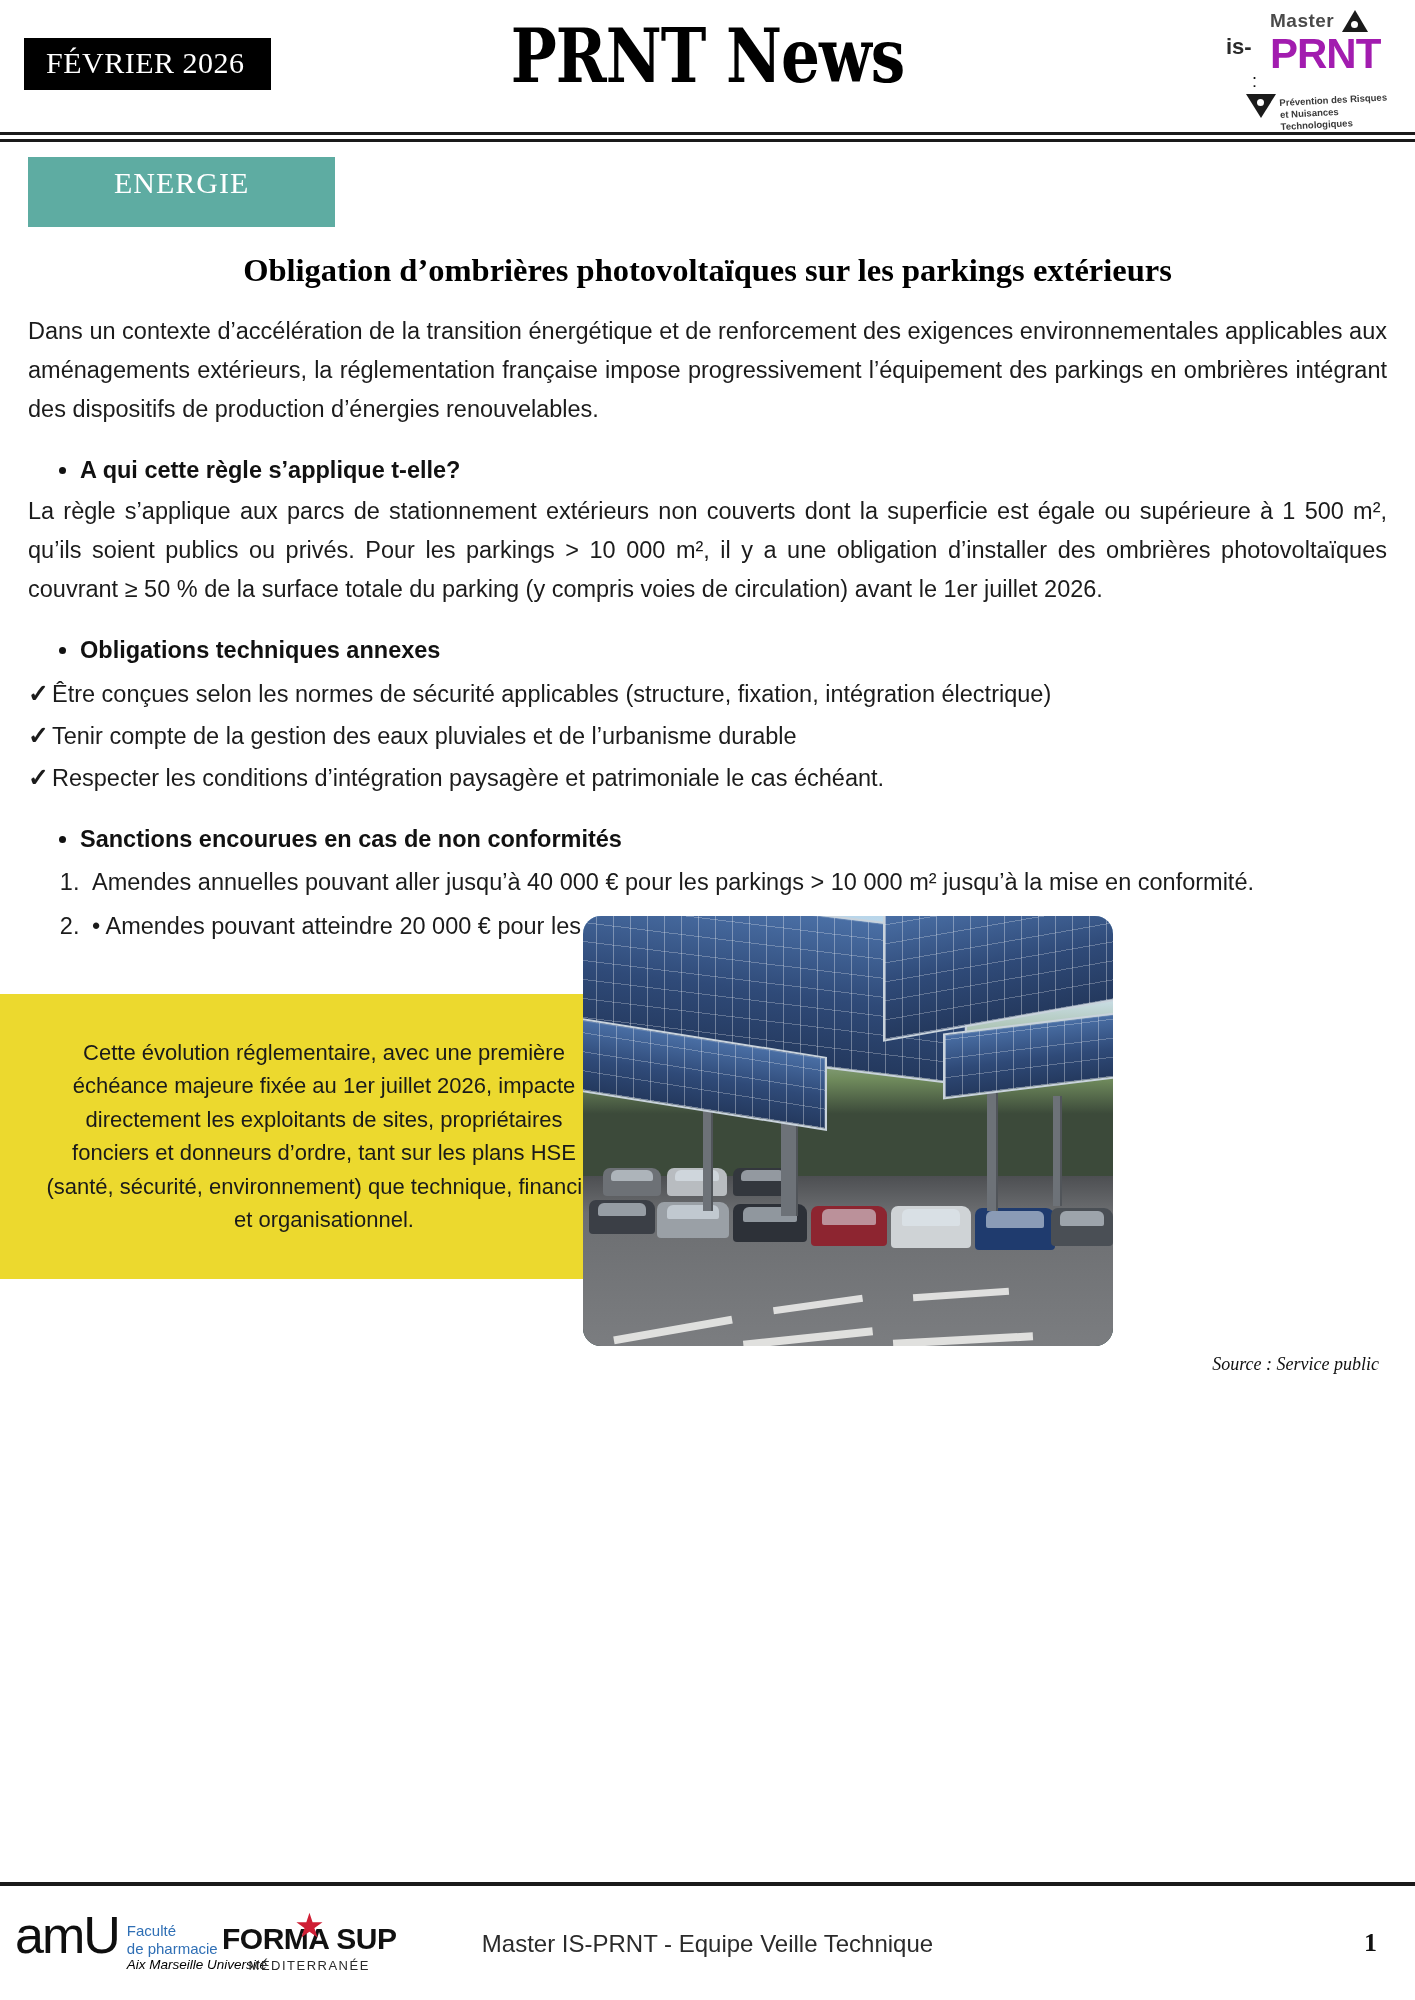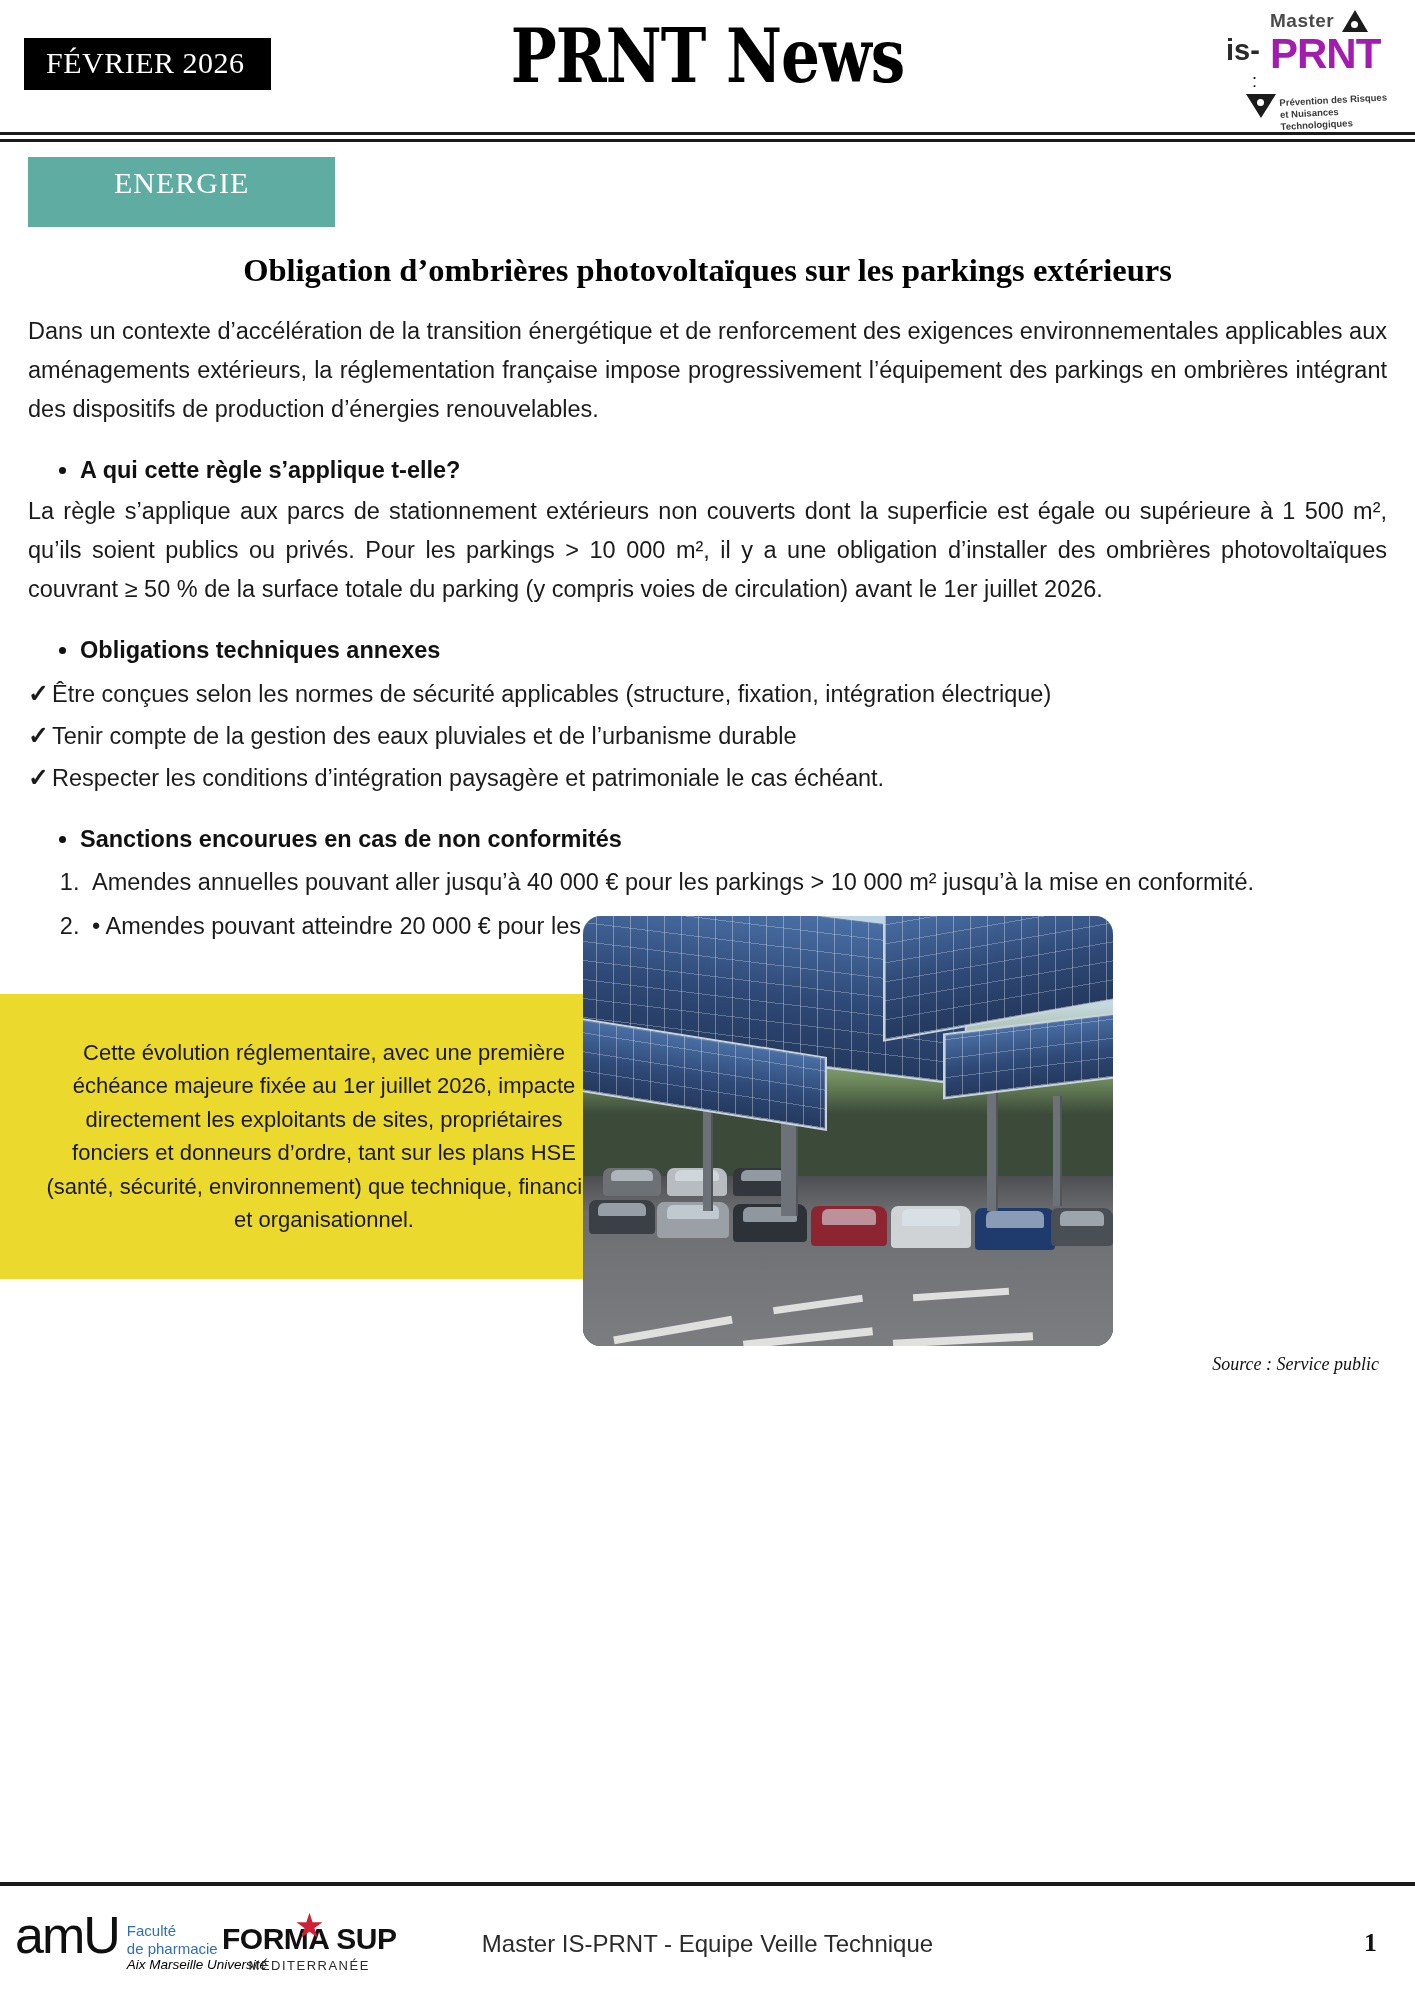--- a/index.html
+++ b/index.html
@@ -83,21 +83,21 @@
     left: -4px; top: 11px;
     width: 7px; height: 7px;
     border-radius: 50%;
     background: #ffffff;
   }
   .logo-is {
     position: absolute;
     left: 8px;
     top: 28px;
     font-weight: 700;
-    font-size: 29px;
+    font-size: 22px;
     color: #2a2a2a;
   }
   .logo-prnt {
     position: absolute;
     left: 52px;
     top: 24px;
     font-weight: 700;
     font-size: 42px;
     letter-spacing: -1px;
     color: #a21caf;

